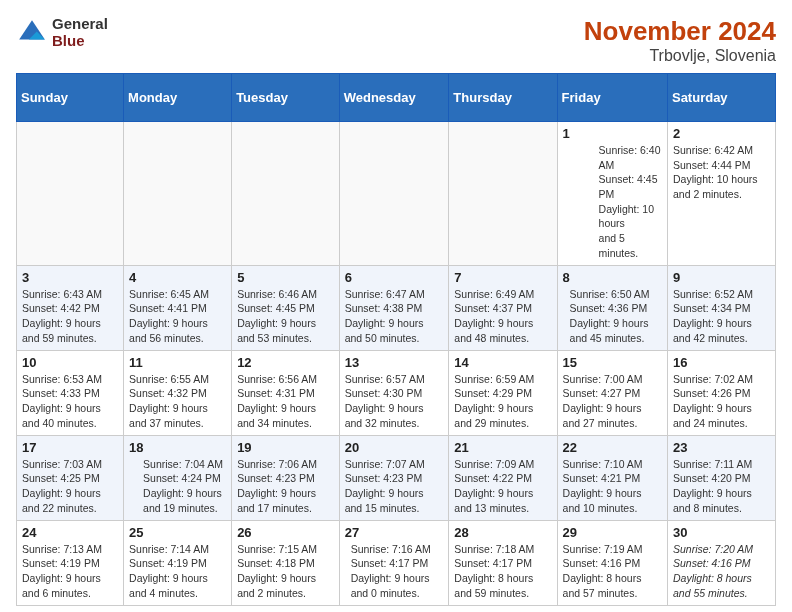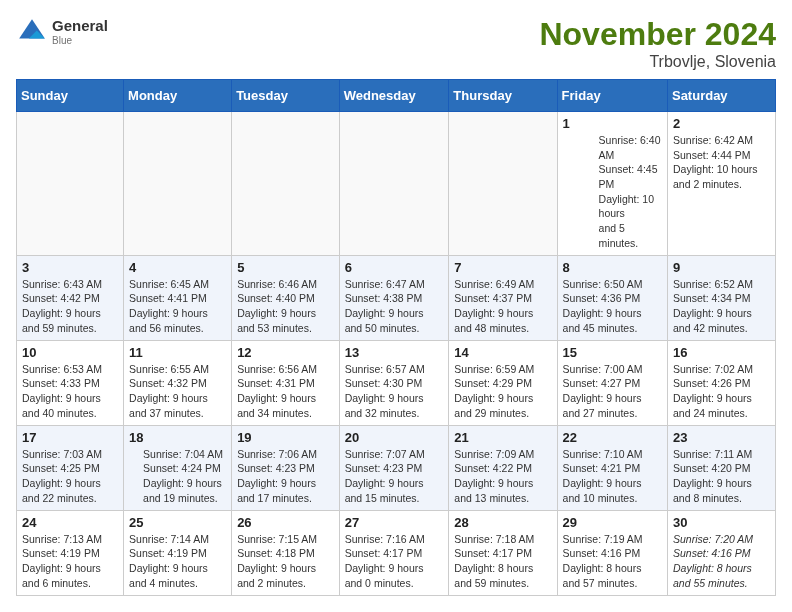--- a/index.html
+++ b/index.html
@@ -27,39 +27,39 @@
       line-height: 1.1;
     }
     .logo-icon {
       width: 32px;
       height: 32px;
     }
     .title-area {
       text-align: right;
     }
     .month-title {
-      font-size: 32px;
+      font-size: 26px;
       font-weight: bold;
-      color: #4d7c0f;
+      color: #c2410c;
       text-align: center;
     }
     .location {
       font-size: 16px;
       color: #444;
     }
     .calendar {
       width: 100%;
       border-collapse: collapse;
     }
     .calendar th {
       background: #2a6ebb;
       color: #fff;
       font-size: 13px;
       font-weight: bold;
-      padding: 8px 4px;
+      padding: 16px 4px;
       text-align: left;
       border: 1px solid #1a5cb8;
     }
     .calendar td {
       border: 1px solid #ccc;
       vertical-align: top;
       padding: 4px 5px;
       width: 113px;
       min-height: 80px;
       font-size: 11px;
@@ -92,21 +92,21 @@
 <body>
 
 <div class="header">
   <div class="logo">
     <svg class="logo-icon" viewBox="0 0 40 40" xmlns="http://www.w3.org/2000/svg">
       <polygon points="20,4 36,28 4,28" fill="#2a6ebb"></polygon>
       <polygon points="26,18 36,28 16,28" fill="#1a9ad7"></polygon>
     </svg>
     <div class="logo-text">
       <div style="color:#333;font-size:15px;font-weight:bold;">General</div>
-      <div style="color:#737373;font-size:10px;font-weight:normal;">Blue</div>
+      <div style="color:#7f1d1d;font-size:15px;font-weight:bold;">Blue</div>
     </div>
   </div>
   <div class="title-area">
     <div class="month-title">November 2024</div>
     <div class="location">Trbovlje, Slovenia</div>
   </div>
 </div>
 
 <table class="calendar">
   <thead>
@@ -153,41 +153,41 @@
         <td>
           <span class="day-number">4</span>
           <div class="day-info" style="white-space: pre-line;">Sunrise: 6:45 AM
 Sunset: 4:41 PM
 Daylight: 9 hours
 and 56 minutes.</div>
         </td>
         <td>
           <span class="day-number">5</span>
           <div class="day-info" style="white-space: pre-line;">Sunrise: 6:46 AM
-Sunset: 4:40 PM
+Sunset: 4:45 PM
 Daylight: 9 hours
 and 53 minutes.</div>
         </td>
         <td>
           <span class="day-number">6</span>
           <div class="day-info" style="white-space: pre-line;">Sunrise: 6:47 AM
 Sunset: 4:38 PM
 Daylight: 9 hours
 and 50 minutes.</div>
         </td>
         <td>
           <span class="day-number">7</span>
           <div class="day-info" style="white-space: pre-line;">Sunrise: 6:49 AM
 Sunset: 4:37 PM
 Daylight: 9 hours
 and 48 minutes.</div>
         </td>
         <td>
           <span class="day-number">8</span>
-          <div class="day-info" style="white-space: pre-line;">Sunrise: 6:50 AM
+          <div class="day-info" style="white-space: pre-line; margin-left: 7px;">Sunrise: 6:50 AM
 Sunset: 4:36 PM
 Daylight: 9 hours
 and 45 minutes.</div>
         </td>
         <td>
           <span class="day-number">9</span>
           <div class="day-info" style="white-space: pre-line;">Sunrise: 6:52 AM
 Sunset: 4:34 PM
 Daylight: 9 hours
 and 42 minutes.</div>
@@ -312,21 +312,21 @@
         </td>
         <td>
           <span class="day-number">26</span>
           <div class="day-info" style="white-space: pre-line;">Sunrise: 7:15 AM
 Sunset: 4:18 PM
 Daylight: 9 hours
 and 2 minutes.</div>
         </td>
         <td>
           <span class="day-number">27</span>
-          <div class="day-info" style="white-space: pre-line;">Sunrise: 7:16 AM
+          <div class="day-info" style="white-space: pre-line; margin-left: 6px;">Sunrise: 7:16 AM
 Sunset: 4:17 PM
 Daylight: 9 hours
 and 0 minutes.</div>
         </td>
         <td>
           <span class="day-number">28</span>
           <div class="day-info" style="white-space: pre-line;">Sunrise: 7:18 AM
 Sunset: 4:17 PM
 Daylight: 8 hours
 and 59 minutes.</div>

